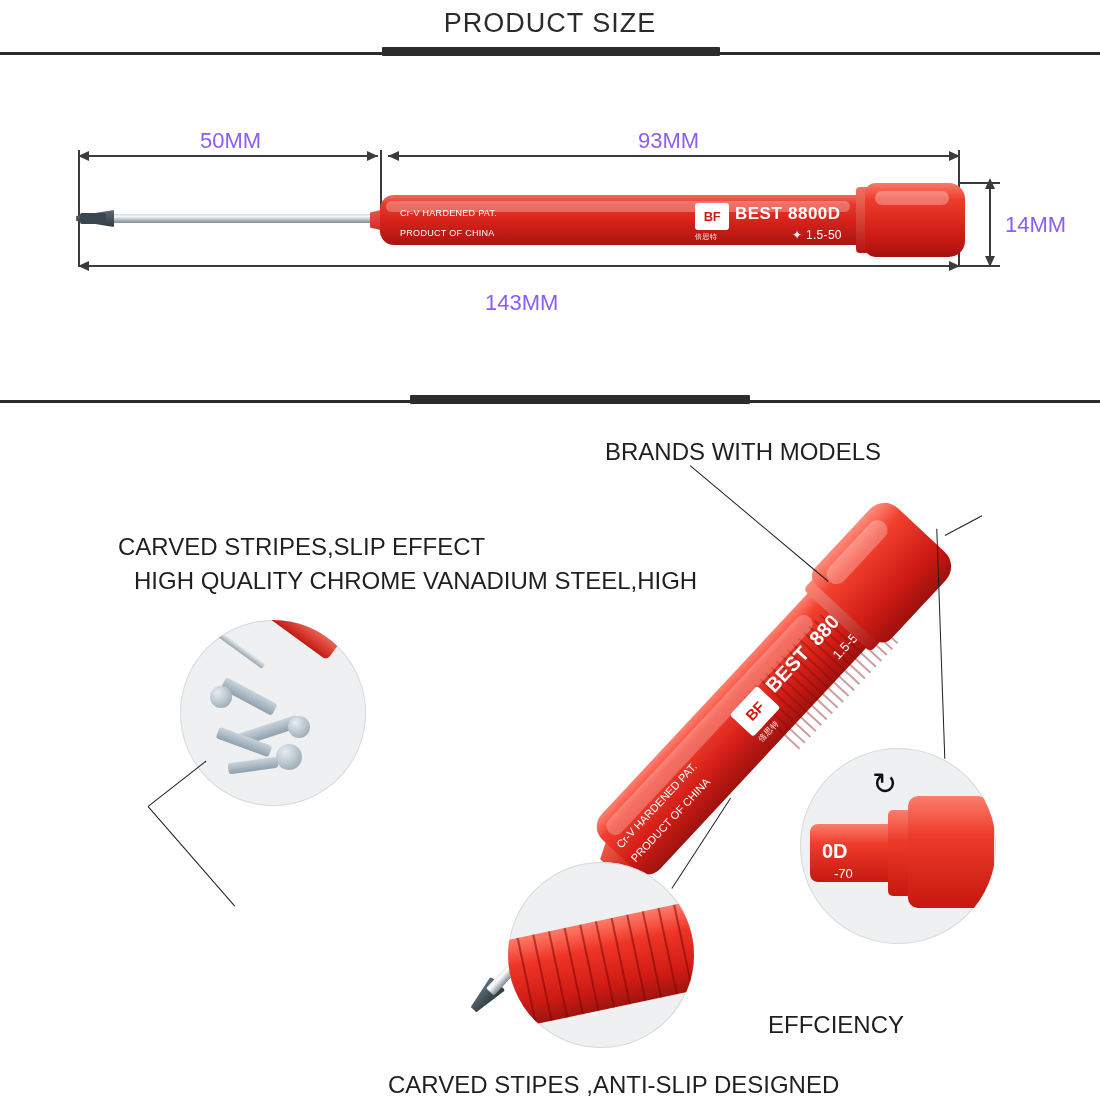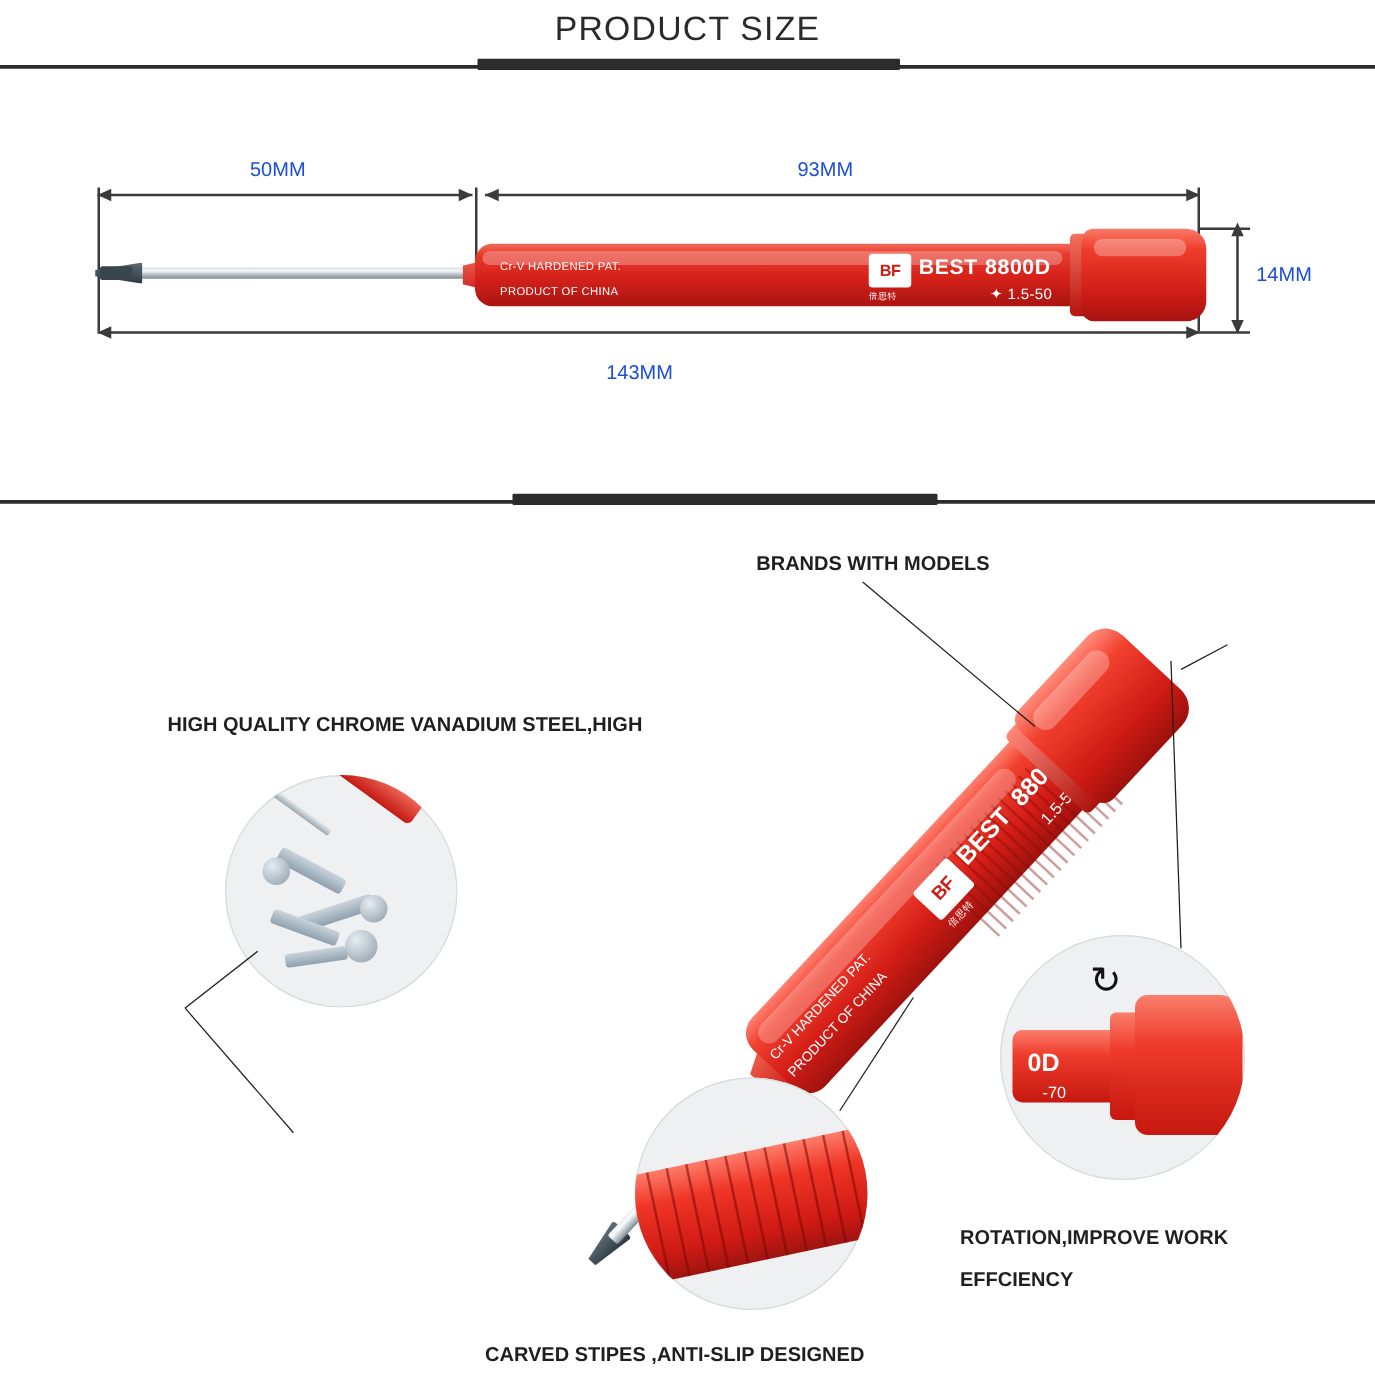--- a/index.html
+++ b/index.html
@@ -59,22 +59,22 @@
   .arrow-v {
     position: absolute; width: 0; height: 0;
     border-left: 5px solid transparent;
     border-right: 5px solid transparent;
   }
   .arrow-u { border-bottom: 11px solid #3b3b3b; }
   .arrow-d { border-top: 11px solid #3b3b3b; }
 
   .dim-label {
     position: absolute;
-    font-size: 16px;
-    color: #1d4ed8;
+    font-size: 22px;
+    color: #8b5cf6;
     white-space: nowrap;
   }
 
   
   .sd-top { position: absolute; left: 70px; top: 170px; width: 890px; height: 100px; }
 
   .tip-shaft {
     position: absolute;
     left: 18px; top: 44px;
     width: 310px; height: 9px;
@@ -152,25 +152,24 @@
     font-weight: bold;
     text-align: center;
     line-height: 27px;
     letter-spacing: -.5px;
   }
   .logo-sub { position: absolute; color:#fff; font-size: 7px; letter-spacing: .5px; }
 
   
   .feat-text {
     position: absolute;
-    font-size: 16px;
+    font-size: 24px;
     color: #1f1f1f;
     line-height: 34px;
     white-space: nowrap;
-    font-weight: bold;
   }
   .leader { position: absolute; background: #1f1f1f; height: 1.4px; transform-origin: left center; }
 
   .circle-photo {
     position: absolute;
     border-radius: 50%;
     overflow: hidden;
     background: #eef0f1;
     box-shadow: 0 0 0 1px #d8dadb inset;
   }
@@ -391,20 +390,21 @@
         <div class="d-print" style="left:292px; top:56px; font-size:13px;">1.5-50</div>
       </div>
       <div class="d-cap-ring"></div>
       <div class="d-cap"></div>
     </div>
   </div>
 
   <div class="feat-text" style="left:605px; top:435px;">BRANDS WITH MODELS</div>
   <div class="leader" style="left:690px; top:465px; width:180px; transform:rotate(40deg);"></div>
 
+  <div class="feat-text" style="left:118px; top:530px;">CARVED STRIPES,SLIP EFFECT</div>
   <div class="feat-text" style="left:134px; top:564px;">HIGH QUALITY CHROME VANADIUM STEEL,HIGH</div>
 
   <div class="circle-photo" style="left:180px; top:620px; width:186px; height:186px;">
     <div class="mini-driver-handle" style="left:72px; top:-6px; width:90px; height:22px; transform:rotate(36deg);"></div>
     <div class="mini-driver-shaft" style="left:24px; top:24px; width:66px; height:6px; transform:rotate(36deg);"></div>
     <div class="screw" style="left:40px; top:70px; width:58px; height:13px; transform:rotate(28deg);"></div>
     <div class="screw-head" style="left:30px; top:66px; width:22px; height:22px;"></div>
     <div class="screw" style="left:58px; top:104px; width:62px; height:13px; transform:rotate(-18deg);"></div>
     <div class="screw-head" style="left:108px; top:96px; width:22px; height:22px;"></div>
     <div class="screw" style="left:36px; top:116px; width:56px; height:12px; transform:rotate(20deg);"></div>
@@ -438,16 +438,15 @@
     <div class="cap3" style="left:10px; top:76px; width:86px; height:58px;"></div>
     <div class="cap3" style="left:88px; top:62px; width:24px; height:86px; border-radius:5px;"></div>
     <div class="cap3" style="left:108px; top:48px; width:86px; height:112px; border-radius:10px 18px 18px 10px;"></div>
     <div class="d-print" style="position:absolute; left:22px; top:92px; color:#fff; font-size:20px; font-weight:bold;">0D</div>
     <div class="d-print" style="position:absolute; left:34px; top:118px; color:#fff; font-size:13px;">-70</div>
     <div class="rot-arrow" style="left:72px; top:18px;">↻</div>
   </div>
   <div class="leader" style="left:945px; top:758px; width:230px; transform:rotate(-92deg);"></div>
   <div class="leader" style="left:945px; top:535px; width:42px; transform:rotate(-28deg);"></div>
 
-  <div class="feat-text" style="left:768px; top:974px;">ROTATION,IMPROVE WORK</div>
   <div class="feat-text" style="left:768px; top:1008px;">EFFCIENCY</div>
 
 </div>
 
 </body></html>

